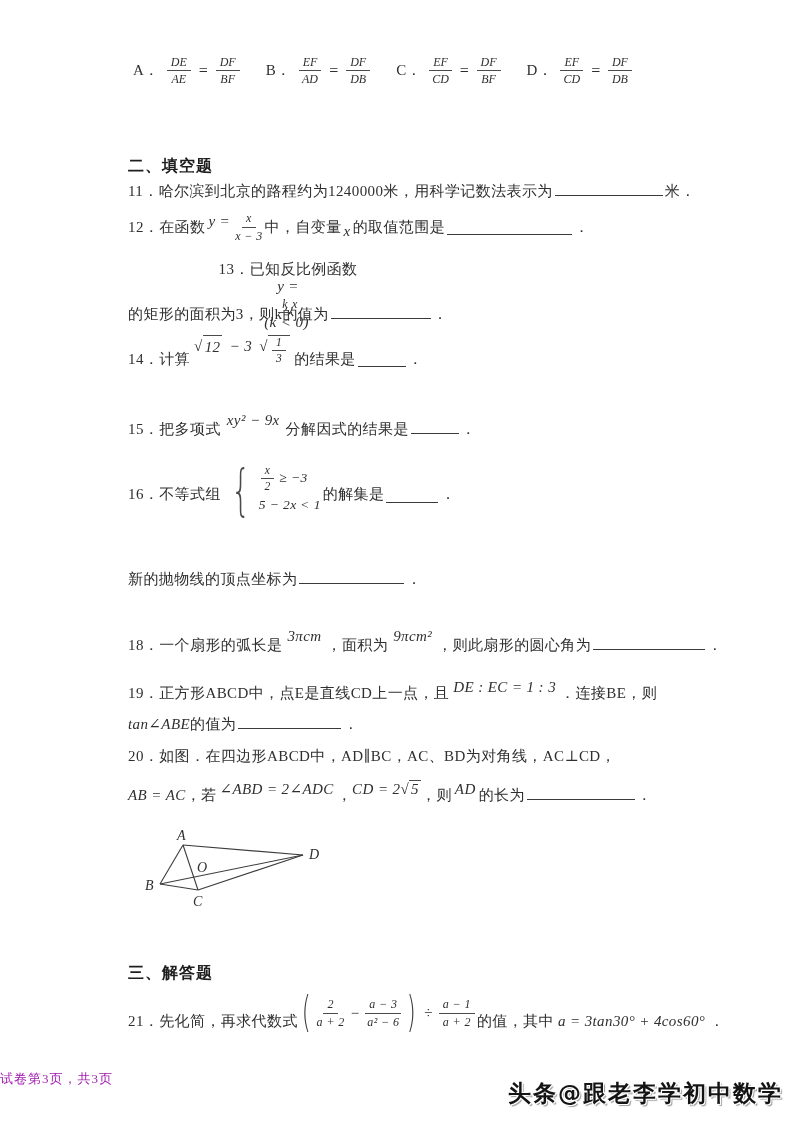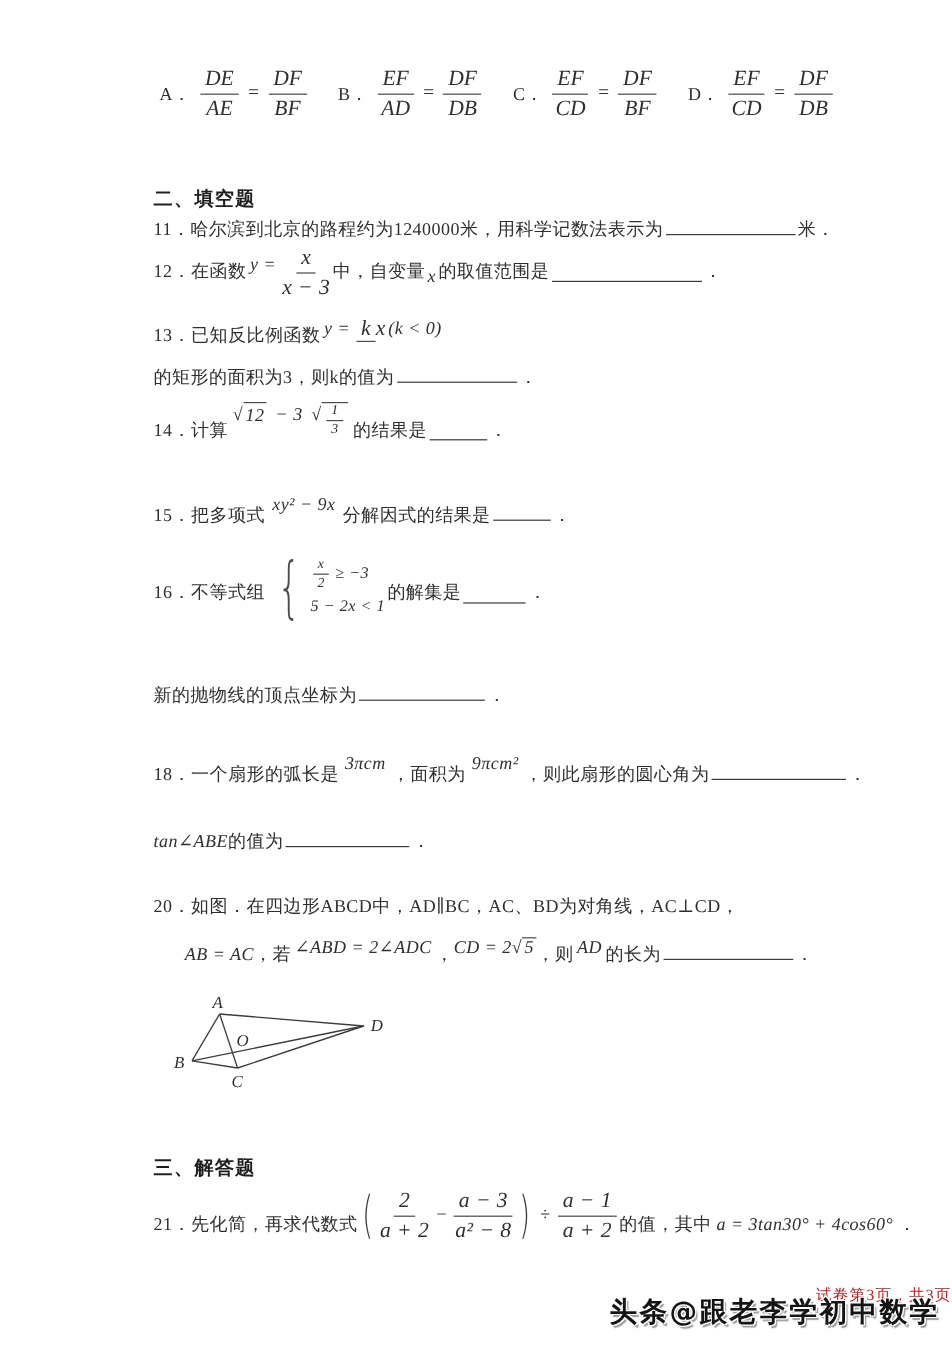--- a/index.html
+++ b/index.html
@@ -9,40 +9,40 @@
     overflow:hidden;
   }
   .abs{position:absolute;}
   .cn{font-size:15px;letter-spacing:0.4px;line-height:1.5;}
   .math{font-style:italic;}
   .row{display:flex;align-items:center;white-space:nowrap;}
   .brow{display:flex;align-items:baseline;white-space:nowrap;}
   .opt-label{font-size:15px;margin-right:6px;}
   .eq{margin:0 5px;font-style:italic;}
   .frac{display:inline-flex;flex-direction:column;align-items:center;
-        line-height:1.2;font-size:18px;font-style:italic;vertical-align:middle;margin:0 2px;}
+        line-height:1.2;font-size:12px;font-style:italic;vertical-align:middle;margin:0 2px;}
   .frac .fn{border-bottom:1px solid #4a4a4a;padding:0 4px 1px;}
   .frac .fd{padding-top:1px;}
   .frac.sm{font-size:11.5px;line-height:1.1;}
   .rad{white-space:nowrap;font-style:italic;display:inline-flex;align-items:flex-start;}
   .rad .sign{font-style:normal;font-size:15px;}
   .rad .rdc{border-top:1px solid #4a4a4a;padding:0 2px;}
   .blank{display:inline-block;border-bottom:1.2px solid #3a3a3a;height:15px;vertical-align:baseline;margin:0 2px;}
   .heading{font-family:"Liberation Sans","DejaVu Sans",sans-serif;font-weight:700;font-size:16px;color:#1e1e1e;letter-spacing:1px;}
   .up{display:inline-block;transform:translateY(-9px);}
   .up2{display:inline-block;transform:translateY(-6px);}
   .sub{display:inline-block;transform:translateY(4px);font-style:italic;margin:0 2px;}
   .sys{display:inline-flex;align-items:center;margin:0 2px;}
   .brace{font-size:56px;font-weight:300;line-height:0.85;font-family:"DejaVu Sans",sans-serif;
          transform:scaleX(0.55);color:#4a4a4a;}
   .sys-rows{display:flex;flex-direction:column;gap:2px;font-size:13.5px;}
   .bigp{font-size:42px;font-weight:200;line-height:0.8;font-family:"DejaVu Sans",sans-serif;
         transform:scaleX(0.55);color:#3a3a3a;}
   .divsign{margin:0 4px;font-size:15px;}
-  .footer{width:100%;text-align:right;font-size:13px;color:#b91c1c;letter-spacing:1px;}
+  .footer{width:100%;text-align:left;font-size:13px;color:#a21caf;letter-spacing:1px;}
   .wm{font-family:"DejaVu Sans",sans-serif;font-weight:900;font-size:23px;color:#141414;letter-spacing:2px;
       text-shadow:-1px -1px 0 #fff,1px -1px 0 #fff,-1px 1px 0 #fff,1px 1px 0 #fff,2px 2px 1px #9a9a9a;}
   .fig-label{font-style:italic;font-size:14px;fill:#2f2f2f;font-family:"Liberation Serif",serif;}
   svg line{stroke:#3c3c3c;stroke-width:1.1;}
 </style>
 </head>
 <body>
 
 <div class="abs row" style="top:55px;left:133px;gap:24px;">
   <div class="row">
@@ -111,21 +111,21 @@
       <span class="fd">x − 3</span>
     </span>
   <span>中，自变量</span>
   <span class="sub">x</span>
   <span>的取值范围是</span>
   <span class="blank" style="width:125px;"></span>
   <span>．</span>
 </div>
 
 <div class="abs cn" style="top:258px;left:128px;">
-  <div class="row" style="height:44px;">
+  <div class="row" style="height:44px;flex-direction:column;">
     <span>13．已知反比例函数</span>
     <span class="math up2" style="margin:0 3px;">y =</span>
     <span class="frac up2"><span class="fn">k</span><span class="fd">x</span></span>
     <span class="math up2" style="margin-right:3px;">(k &lt; 0)</span>
   </div>
   <div class="brow" style="margin-top:1px;">
     <span>的矩形的面积为3，则k的值为</span>
     <span class="blank" style="width:100px;"></span>
     <span>．</span>
   </div>
@@ -192,31 +192,36 @@
   <span>18．一个扇形的弧长是</span>
   <span class="math up" style="margin:0 5px;">3πcm</span>
   <span>，面积为</span>
   <span class="math up" style="margin:0 5px;">9πcm²</span>
   <span>，则此扇形的圆心角为</span>
   <span class="blank" style="width:112px;"></span>
   <span>．</span>
 </div>
 
 <div class="abs cn" style="top:682px;left:128px;">
+  <div class="brow">
+    <span>19．正方形ABCD中，点E是直线CD上一点，且</span>
+    <span class="math up2" style="margin:0 4px;">DE : EC = 1 : 3</span>
+    <span>．连接BE，则</span>
+  </div>
   <div class="brow" style="margin-top:8px;">
     <span class="math">tan∠ABE</span>
     <span>的值为</span>
     <span class="blank" style="width:103px;"></span>
     <span>．</span>
   </div>
 </div>
 
 <div class="abs cn" style="top:745px;left:128px;">
   <div class="brow">20．如图．在四边形ABCD中，AD∥BC，AC、BD为对角线，AC⊥CD，</div>
-  <div class="brow" style="margin-top:16px;margin-left:26px;">
+  <div class="brow" style="margin-top:16px;">
     <span class="math">AB = AC</span>
     <span>，若</span>
     <span class="math up2" style="margin:0 3px;">∠ABD = 2∠ADC</span>
     <span>，</span>
     <span class="math up2">CD = 2</span>
     <span class="rad up2"><span class="sign">√</span><span class="rdc">5</span></span>
     <span>，则</span>
     <span class="math up2" style="margin:0 3px;">AD</span>
     <span>的长为</span>
     <span class="blank" style="width:108px;"></span>
@@ -243,21 +248,21 @@
 <div class="abs row cn" style="top:985px;left:128px;height:56px;">
   <span style="transform:translateY(8px);display:inline-block;">21．先化简，再求代数式</span>
   <span class="bigp">(</span>
   <span class="frac">
       <span class="fn">2</span>
       <span class="fd">a + 2</span>
     </span>
   <span class="math" style="margin:0 3px;">−</span>
   <span class="frac">
       <span class="fn">a − 3</span>
-      <span class="fd">a² − 8</span>
+      <span class="fd">a² − 6</span>
     </span>
   <span class="bigp">)</span>
   <span class="divsign">÷</span>
   <span class="frac">
       <span class="fn">a − 1</span>
       <span class="fd">a + 2</span>
     </span>
   <span style="transform:translateY(8px);display:inline-block;">的值，其中</span>
   <span class="math" style="transform:translateY(8px);display:inline-block;margin:4px 4px;">a = 3tan30° + 4cos60°</span>
   <span style="transform:translateY(8px);display:inline-block;">．</span>

